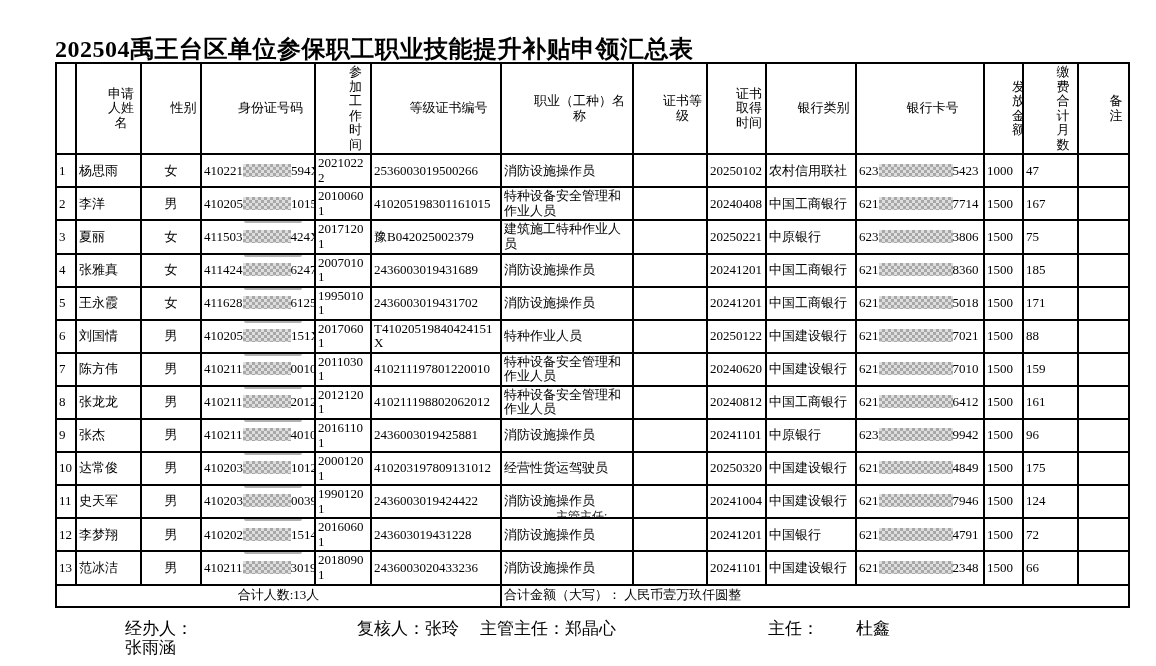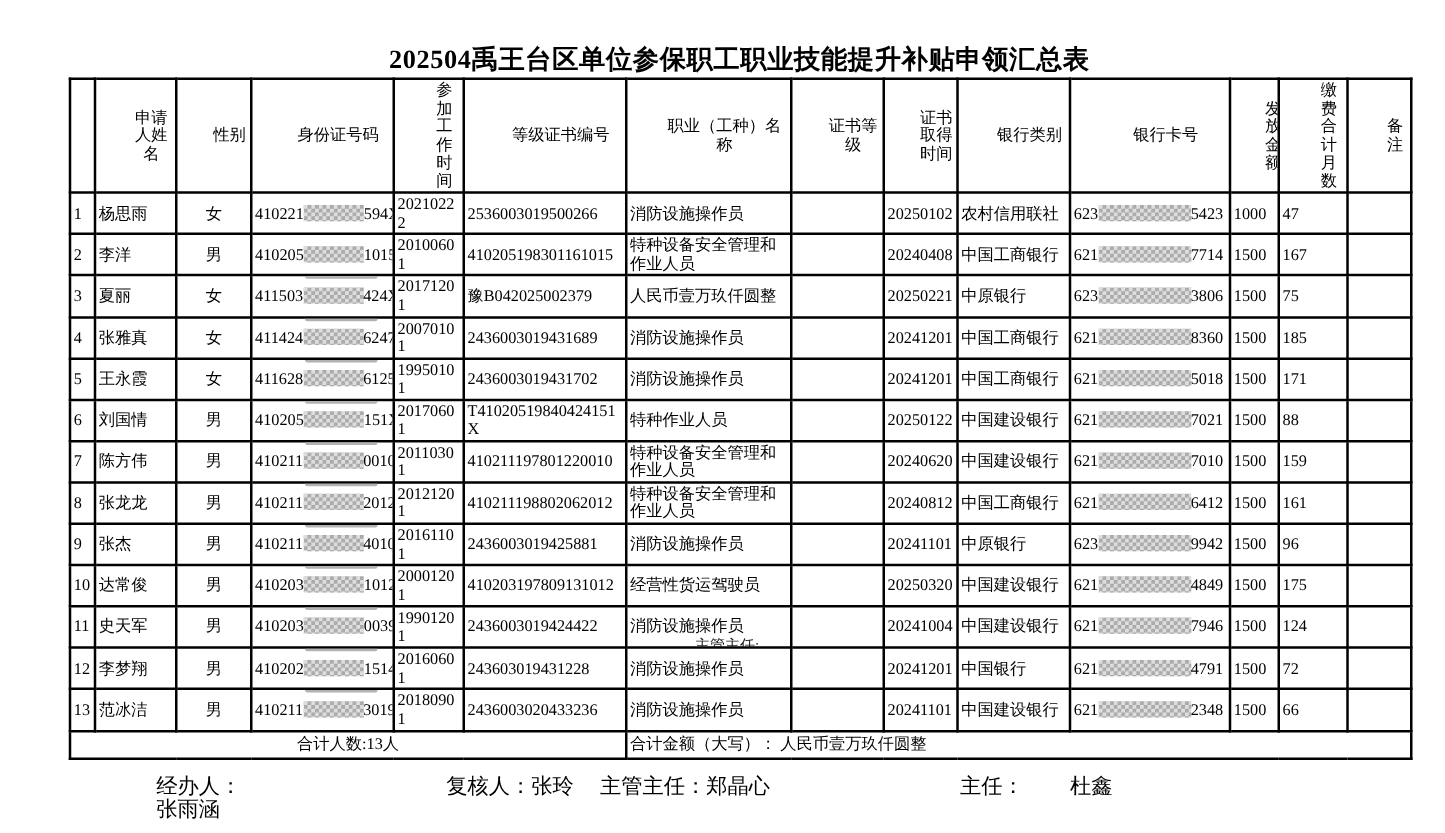--- a/index.html
+++ b/index.html
@@ -4,21 +4,21 @@
 <style>
   html,body{margin:0;padding:0;}
   body{
     width:1156px;height:666px;position:relative;overflow:hidden;
     background:#ffffff;
     font-family:"Liberation Serif","DejaVu Serif",serif;
     color:#000;
   }
   .title{
     position:absolute;left:55px;top:33px;width:1073px;
-    text-align:center;font-size:21px;font-weight:bold;
+    text-align:left;font-size:24px;font-weight:bold;
     letter-spacing:0.5px;white-space:nowrap;
   }
   table.main{
     position:absolute;left:55px;top:62px;width:1073px;
     border-collapse:collapse;table-layout:fixed;
   }
   table.main th, table.main td{
     border:2px solid #000;
     font-size:13px;line-height:1.12;
     padding:1px 2px;
@@ -138,21 +138,21 @@
     <td class="l num">167</td>
     <td class="l"></td>
   </tr>
       <tr>
     <td class="l">3</td>
     <td class="l">夏丽</td>
     <td class="c">女</td>
     <td class="l idcell"><span>411503</span><span class="mosaic m-id"></span><span>424X</span><div class="topbar"></div></td>
     <td class="l num">20171201</td>
     <td class="l num">豫B042025002379</td>
-    <td class="l">人民币壹万玖仟圆整</td>
+    <td class="l">建筑施工特种作业人员</td>
     <td class="l"></td>
     <td class="l num">20250221</td>
     <td class="l">中原银行</td>
     <td class="l cardcell"><span>623</span><span class="mosaic m-card"></span><span>3806</span></td>
     <td class="l num">1500</td>
     <td class="l num">75</td>
     <td class="l"></td>
   </tr>
       <tr>
     <td class="l">4</td>

